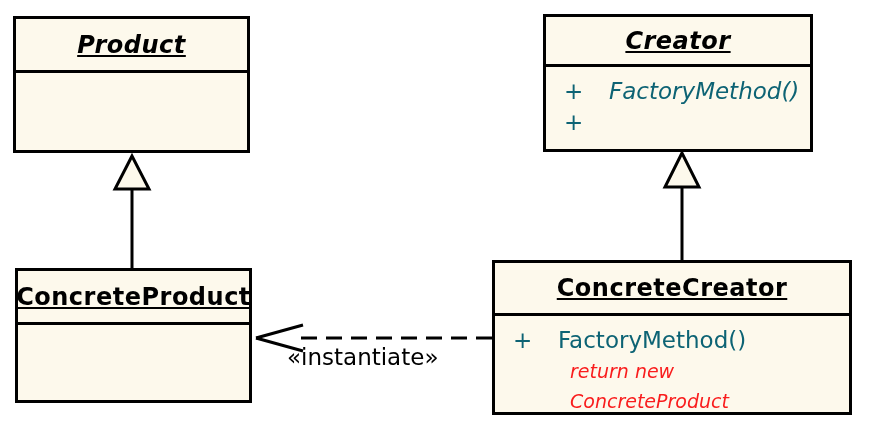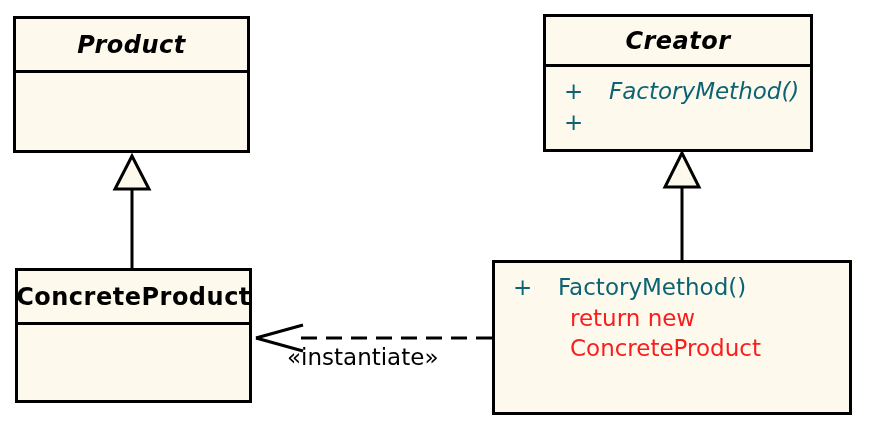--- a/index.html
+++ b/index.html
@@ -14,36 +14,38 @@
   .class-box {
     position: absolute;
     background: #FDF9EC;
     border: 3px solid #000000;
   }
   .class-title {
     display: flex; align-items: center; justify-content: center;
     border-bottom: 3px solid #000000;
     font-weight: bold; font-size: 24px; color: #000000;
     letter-spacing: 0.5px;
+    text-decoration: underline;
   }
   .abstract .class-title { font-style: italic; }
 
   .ops { padding-top: 9px; }
   .op-row {
     display: flex; align-items: baseline;
     font-size: 23px; line-height: 31px;
     color: #0D6374; padding-left: 18px;
     white-space: nowrap;
   }
   .op-vis { width: 45px; flex: 0 0 45px; }
   .op-abstract .op-name { font-style: italic; }
   .note-line {
-    font-size: 23px; line-height: 30px;
+    font-size: 19px; line-height: 30px;
     color: #F91D1D; padding-left: 75px;
     white-space: nowrap;
+    font-style: italic;
   }
 
   svg.edges { position: absolute; left: 0; top: 0; width: 874px; height: 431px; }
 
   .dep-label {
     position: absolute; left: 287px; top: 344px; width: 182px;
     text-align: left; font-size: 23px; color: #000000;
     white-space: nowrap;
   }
 </style>
@@ -96,20 +98,23 @@
   </div>
 
   <div class="class-box" style="left:15px; top:268px; width:237px; height:135px;">
     <div class="class-title" style="height:54px;">
       <span>ConcreteProduct</span>
     </div>
     <div class="ops"></div>
   </div>
 
   <div class="class-box" style="left:492px; top:260px; width:360px; height:155px;">
+    <div class="class-title" style="height:53px;">
+      <span>ConcreteCreator</span>
+    </div>
     <div class="ops">
       <div class="op-row">
         <span class="op-vis">+</span>
         <span class="op-name">FactoryMethod()</span>
       </div>
       <div class="note-line">return new</div>
       <div class="note-line">ConcreteProduct</div>
     </div>
   </div>
 

